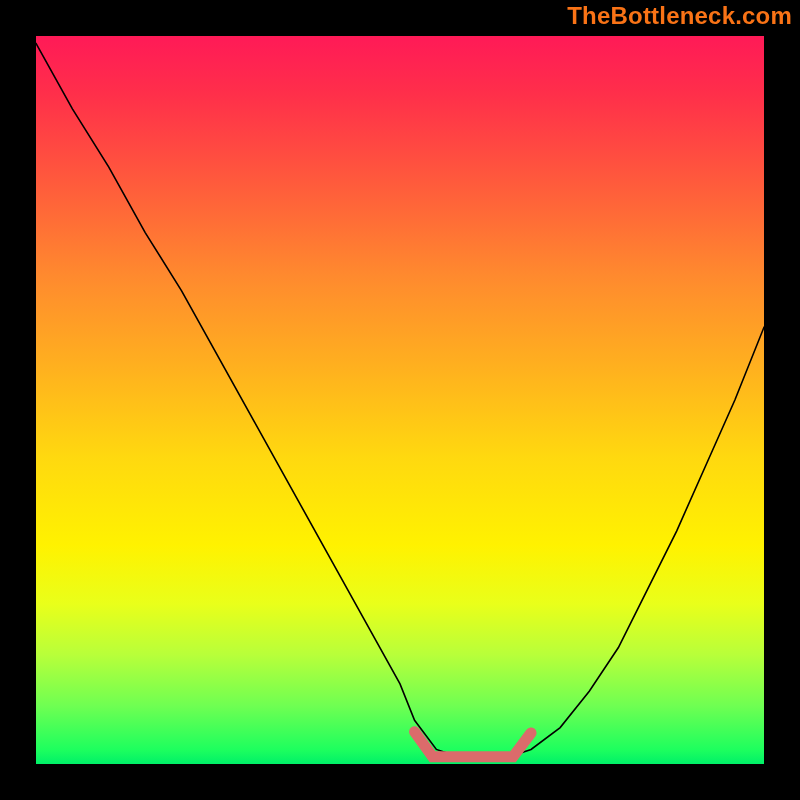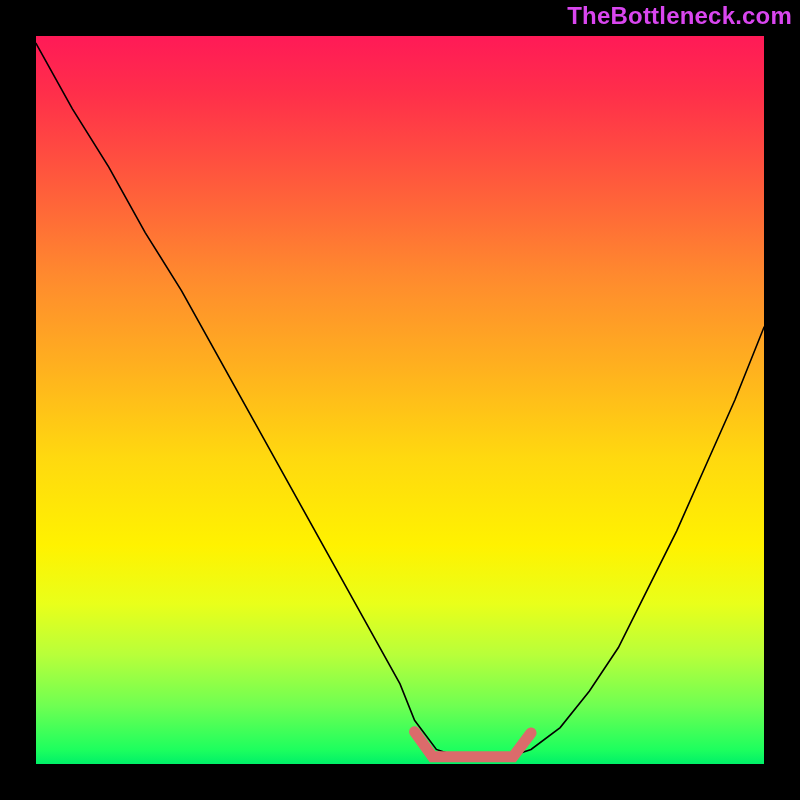--- a/index.html
+++ b/index.html
@@ -14,21 +14,21 @@
   .frame {
     position: relative;
     width: 800px;
     height: 800px;
     background: #000;
   }
   .watermark {
     position: absolute;
     top: 2px;
     right: 8px;
-    color: #d946ef;
+    color: #f97316;
     font-size: 24px;
     font-weight: 600;
     letter-spacing: 0.2px;
     z-index: 5;
   }
   .plot-area {
     position: absolute;
     left: 36px;
     top: 36px;
     width: 728px;

